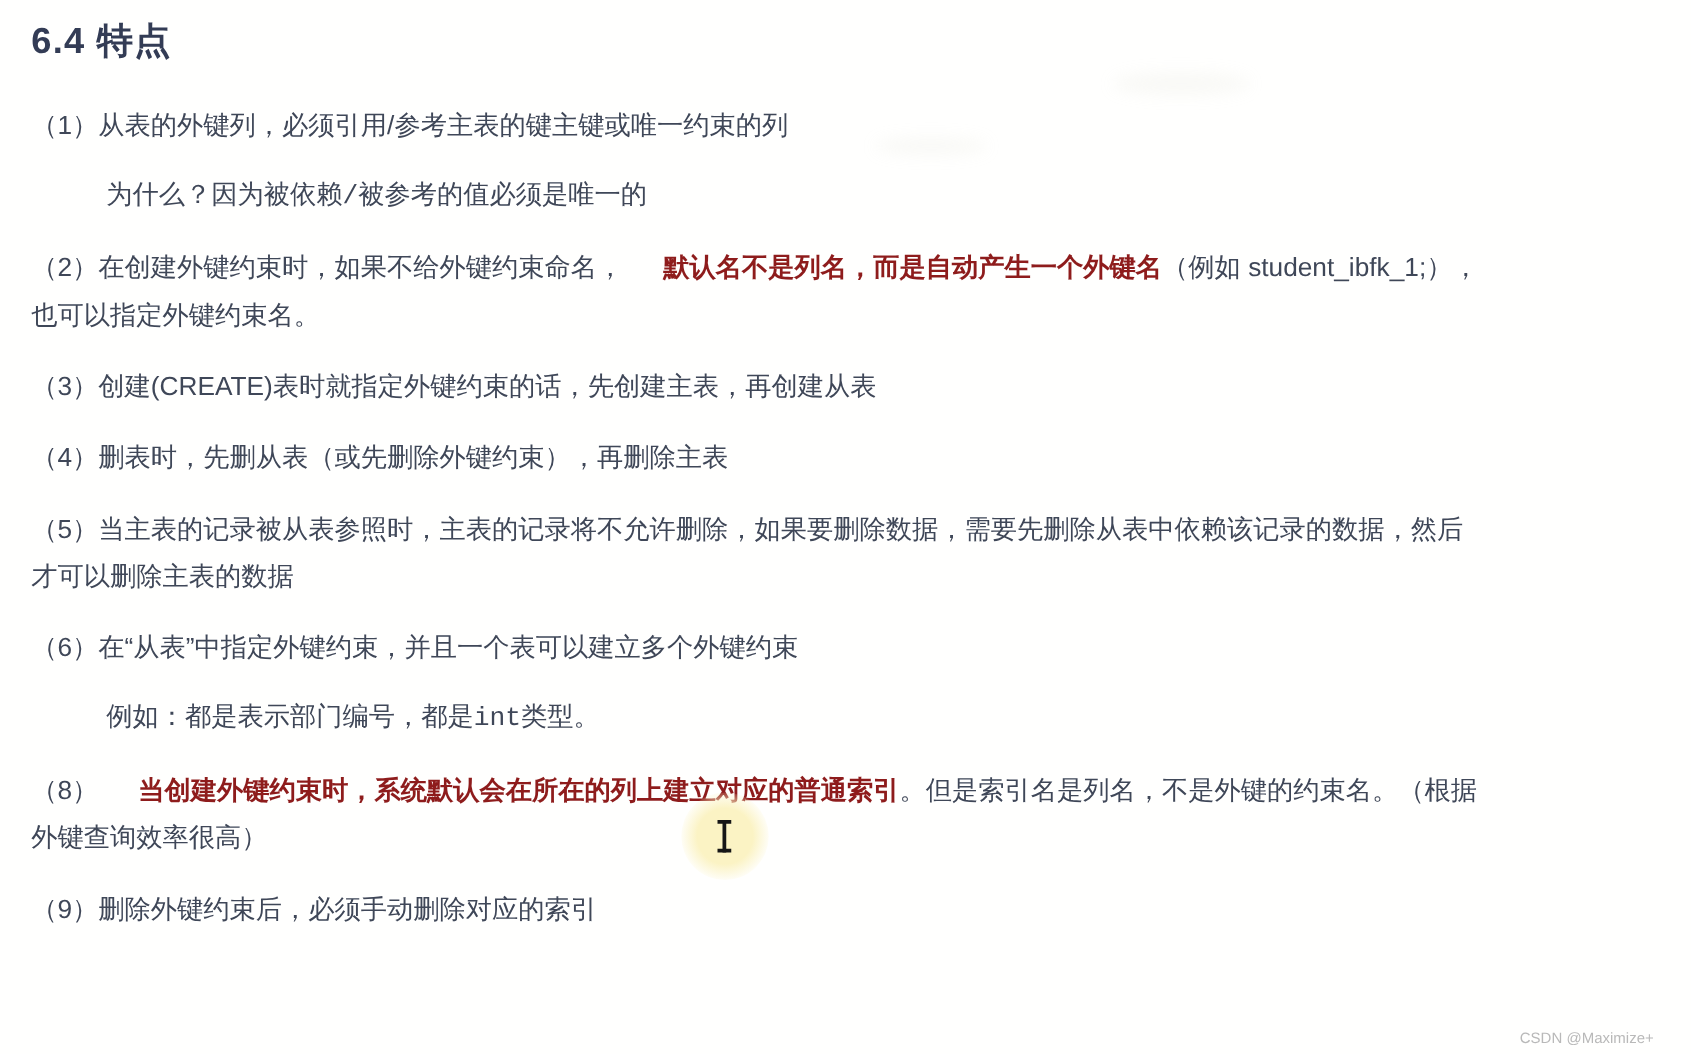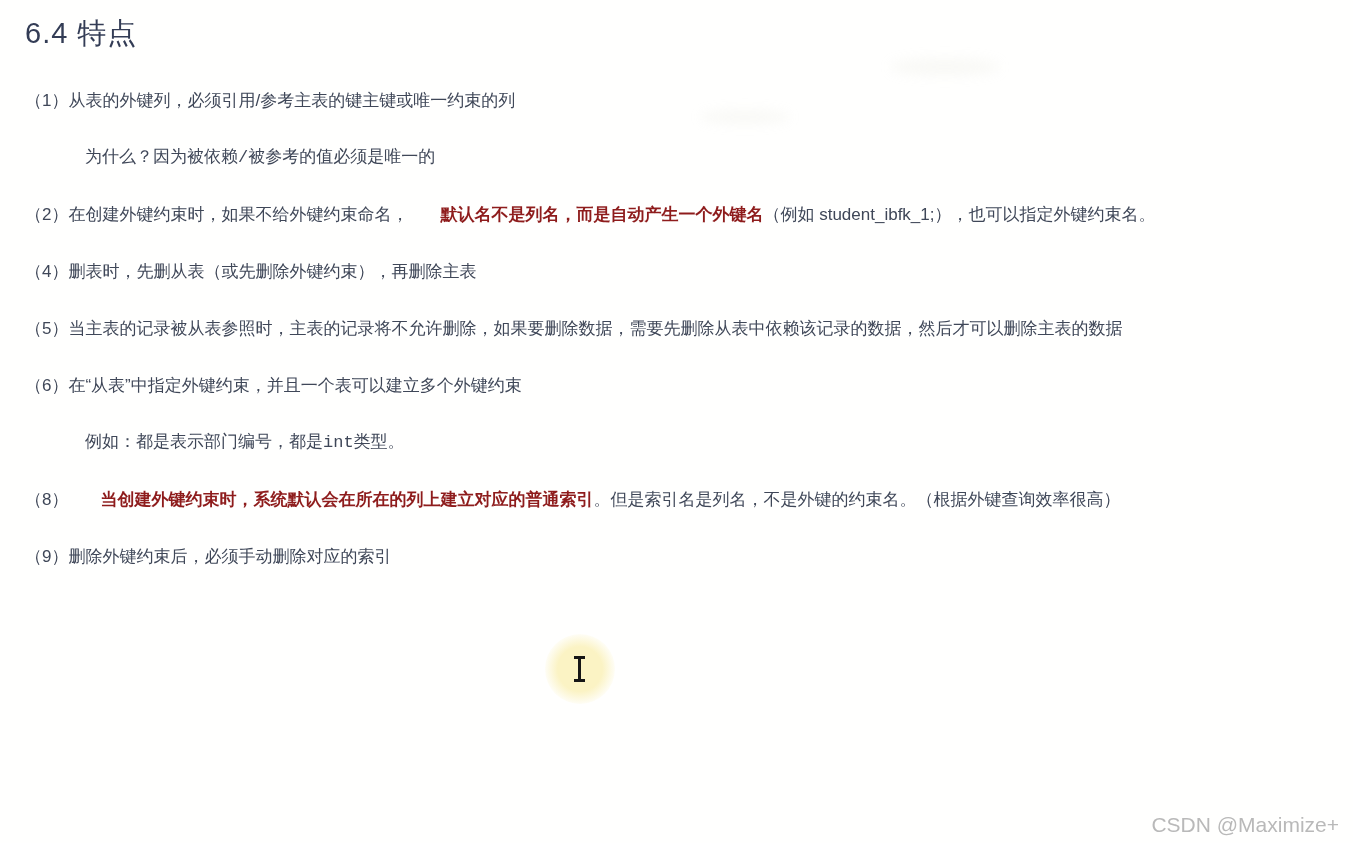--- a/index.html
+++ b/index.html
@@ -17,46 +17,46 @@
     position:relative;
   }
   .page{
     padding:14px 30px 0 25px;
     position:relative;
     z-index:1;
   }
   h1.page-title{
     font-size:29px;
     line-height:38px;
-    font-weight:normal;
+    font-weight:bold;
     color:var(--title);
     margin:0 0 30px 0;
     letter-spacing:1px;
   }
   p.para{
-    font-size:17px;
+    font-size:21px;
     line-height:38px;
     color:var(--body);
     margin:0 0 19px 0;
     max-width:1158px;
   }
   p.indent{
     padding-left:60px;
     font-family:Liberation Mono, monospace;
   }
   .em{
     color:var(--emphasis);
     font-weight:bold;
     padding-left:32px;
   }
   .watermark{
     position:absolute;
-    right:14px;
+    right:30px;
     bottom:6px;
-    font-size:21px;
+    font-size:12px;
     color:var(--watermark);
     z-index:2;
   }
   
   .artifact{
     position:absolute;
     border-radius:50%;
     background:rgba(210,210,200,0.14);
     filter:blur(6px);
     z-index:0;
@@ -102,20 +102,21 @@
 <div class="page">
 
   <h1 class="page-title">6.4 特点</h1>
 
   <p class="para"><span>（1）从表的外键列，必须引用/参考主表的键主键或唯一约束的列</span></p>
 
   <p class="para indent"><span>为什么？因为被依赖/被参考的值必须是唯一的</span></p>
 
   <p class="para"><span>（2）在创建外键约束时，如果不给外键约束命名，</span><span class="em">默认名不是列名，而是自动产生一个外键名</span><span>（例如 student_ibfk_1;），也可以指定外键约束名。</span></p>
 
+  <p class="para"><span>（3）创建(CREATE)表时就指定外键约束的话，先创建主表，再创建从表</span></p>
 
   <p class="para"><span>（4）删表时，先删从表（或先删除外键约束），再删除主表</span></p>
 
   <p class="para"><span>（5）当主表的记录被从表参照时，主表的记录将不允许删除，如果要删除数据，需要先删除从表中依赖该记录的数据，然后才可以删除主表的数据</span></p>
 
   <p class="para"><span>（6）在“从表”中指定外键约束，并且一个表可以建立多个外键约束</span></p>
 
 
   <p class="para indent"><span>例如：都是表示部门编号，都是int类型。</span></p>
 

